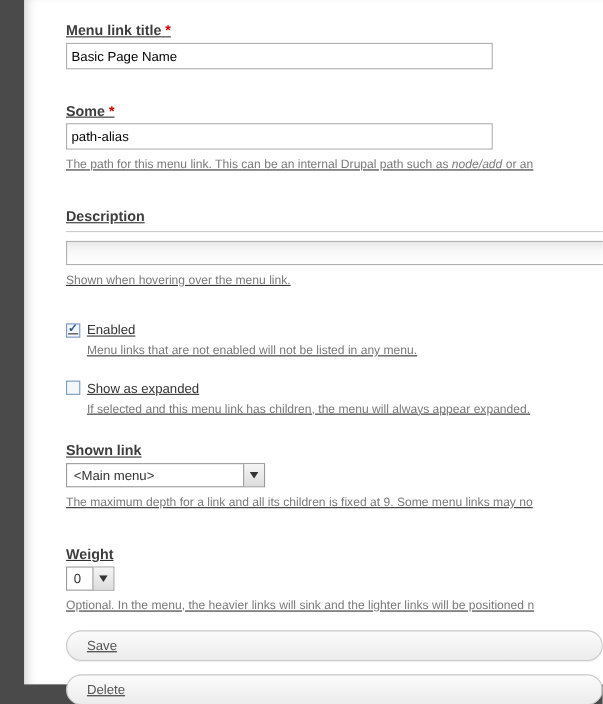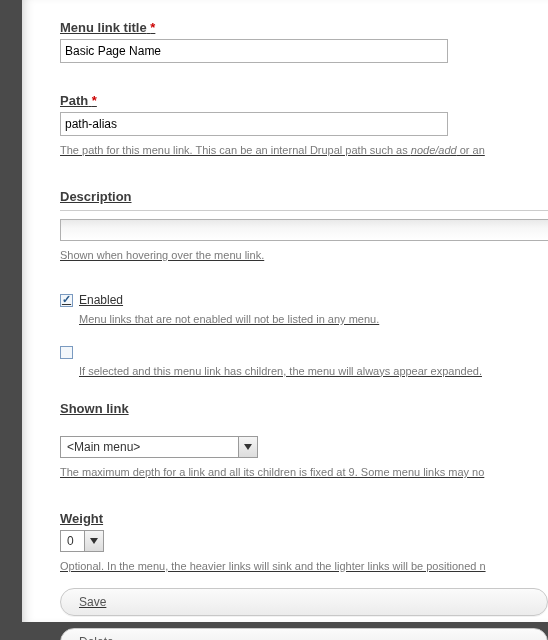--- a/index.html
+++ b/index.html
@@ -83,21 +83,21 @@
   }
   .select-wrap .val{
     padding:0 6px;display:flex;align-items:center;font-size:12px;min-width:0;
   }
   .select-wrap .btn{
     width:18px;border-left:1px solid #9a9a9a;
     background:linear-gradient(#f5f5f5,#ddd);
     display:flex;align-items:center;justify-content:center;
   }
   .select-wrap .btn svg{width:8px;height:6px;}
-  .parent-select{width:198px;margin-top:16px;}
+  .parent-select{width:181px;}
   .parent-select .val{flex:1;}
   .weight-select{width:44px;}
   .weight-select .val{flex:1;}
   .buttons{margin-top:14px;display:flex;gap:12px;flex-direction:column;}
   .pill{
     border:1px solid #c8c8c8;border-radius:14px;
     background:linear-gradient(#fbfbfb,#ececec);
     color:#555;font-size:12px;
     height:26px;padding:0 18px;display:flex;align-items:center;
     box-shadow:0 1px 0 rgba(0,0,0,.05);
@@ -115,21 +115,21 @@
   <div class="form-item">
     <label class="label">
       <span>Menu link title</span>
       <span class="required">*</span>
     </label>
     <input type="text" class="text-input" value="Basic Page Name" style="">
   </div>
 
   <div class="form-item">
     <label class="label">
-      <span>Path</span>
+      <span>Some</span>
       <span class="required">*</span>
     </label>
     <input type="text" class="text-input" value="path-alias" style="">
     <div class="help">
       <span>The path for this menu link. This can be an internal Drupal path such as </span><em>node/add</em><span> or an</span>
     </div>
   </div>
 
   <div class="form-item">
     <label class="label">Description</label>
@@ -140,20 +140,21 @@
 
   <div class="section-gap-sm">
     <div class="chk-row">
       <span class="chk checked"></span>
       <span class="chk-label">Enabled</span>
     </div>
     <div class="chk-help">Menu links that are not enabled will not be listed in any menu.</div>
 
     <div class="chk-row">
       <span class="chk"></span>
+      <span class="chk-label">Show as expanded</span>
     </div>
     <div class="chk-help" style="margin-bottom:10px;">If selected and this menu link has children, the menu will always appear expanded.</div>
   </div>
 
   <div class="form-item">
     <label class="label">Shown link</label>
     <div class="select-wrap parent-select">
       <span class="val">&lt;Main menu&gt;</span>
       <span class="btn">
         <svg viewBox="0 0 8 6">

